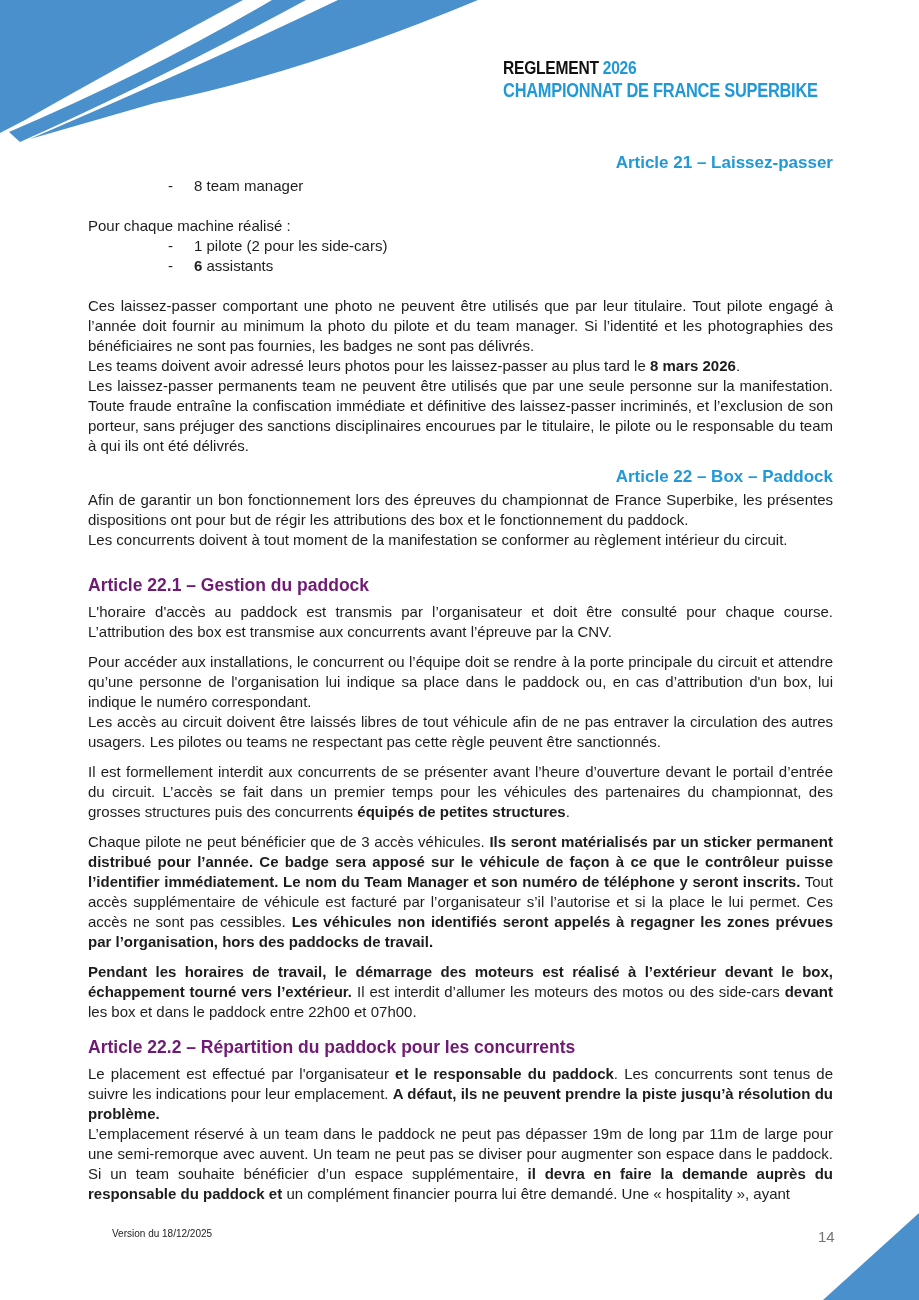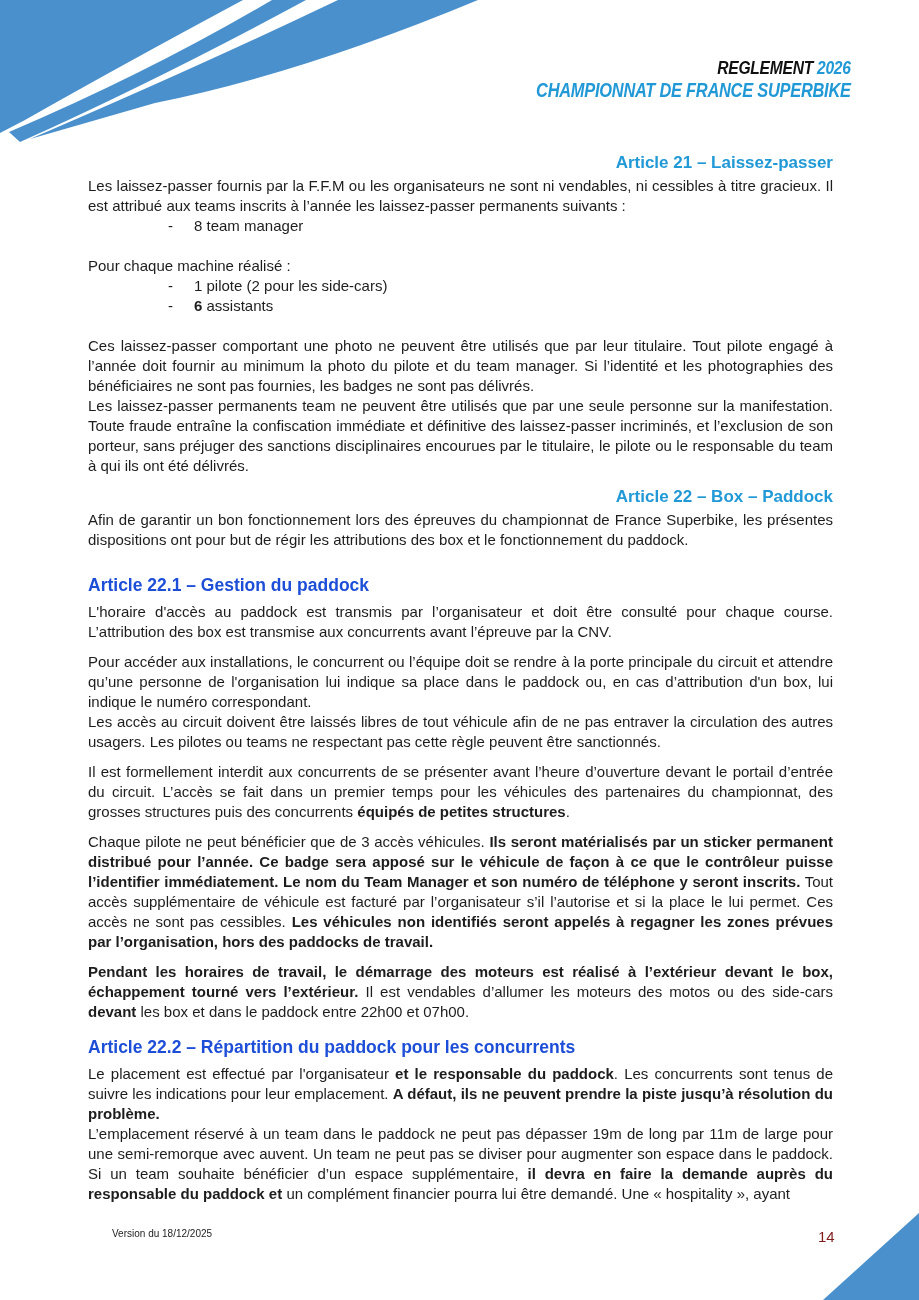--- a/index.html
+++ b/index.html
@@ -5,40 +5,40 @@
   html,body{margin:0;padding:0;}
   body{
     width:919px;height:1300px;position:relative;overflow:hidden;
     background:#ffffff;color:#1d1d1d;
     font-family:"Liberation Sans",sans-serif;
   }
   
   .deco{position:absolute;left:0;top:0;width:919px;height:1300px;pointer-events:none;}
   
   .header-title{
-    position:absolute;top:56px;right:68px;text-align:right;line-height:23px;
-    font-weight:bold;font-style:italic;letter-spacing:-0.3px;
+    position:absolute;top:56px;right:101px;line-height:23px;
+    font-weight:bold;letter-spacing:-0.3px;
   }
   .header-line{display:block;transform:scaleX(.82);transform-origin:100% 50%;white-space:nowrap;}
   .ht1{font-size:19px;color:#111;}
   .ht1 .year{color:var(--accent);}
   .ht2{font-size:20px;color:var(--accent);}
   
   .content{position:absolute;left:88px;top:152px;width:745px;}
   .p{font-size:15px;line-height:20px;text-align:justify;margin:0;}
   .h-blue{font-size:17px;font-weight:bold;color:var(--accent);line-height:21px;margin:0 0 3px 0;text-align:right;}
-  .h-black{font-size:17.5px;font-weight:bold;color:#1d4ed8;line-height:22px;margin:14px 0 6px 0;}
+  .h-black{font-size:17.5px;font-weight:bold;color:#701a75;line-height:22px;margin:14px 0 6px 0;}
   .bullet{display:flex;font-size:15px;line-height:20px;}
   .bullet .dash{margin-left:80px;width:26px;flex:none;}
   .b{font-weight:bold;}
   .gap{height:10px;}
   .gap-lg{height:20px;}
   
   .footer-version{position:absolute;left:112px;top:1228px;font-size:10px;color:#1d1d1d;}
-  .footer-page{position:absolute;left:818px;top:1228px;font-size:15px;color:#7f1d1d;}
+  .footer-page{position:absolute;left:818px;top:1228px;font-size:15px;color:#737373;}
 </style>
 </head>
 <body>
 
 <svg class="deco" viewBox="0 0 919 1300" aria-hidden="true">
   <g>
     <path d="M0,0 L243,0 Q120,66 25,120 L0,133 Z" fill="#4a90cc"></path>
     <path d="M272,0 L306,0 Q158,80 20,142 L9,132 Q150,72 272,0 Z" fill="#4a90cc"></path>
     <path d="M338,0 L478,0 Q300,74 155,103 L30,139 Q200,66 338,0 Z" fill="#4a90cc"></path>
   </g>
@@ -47,52 +47,53 @@
   </g>
 </svg>
 
 <div class="header-title">
   <span class="header-line ht1"><span>REGLEMENT </span><span class="year">2026</span></span>
   <span class="header-line ht2">CHAMPIONNAT DE FRANCE SUPERBIKE</span>
 </div>
 
 <main class="content">
     <div class="h-blue"><span>Article 21 – Laissez-passer</span></div>
-    <div class="p"><span>Les laissez-passer fournis par la F.F.M ou les organisateurs ne sont ni vendables, ni cessibles à titre gracieux. Il est attribué aux teams inscrits à l’année les laissez-passer permanents suivants :</span></div>
     <div class="bullet">
       <span class="dash">-</span>
       <span><span>8 team manager</span></span>
     </div>
     <div class="gap-lg"></div>
     <div class="p"><span>Pour chaque machine réalisé :</span></div>
     <div class="bullet">
       <span class="dash">-</span>
       <span><span>1 pilote (2 pour les side-cars)</span></span>
     </div>
     <div class="bullet">
       <span class="dash">-</span>
       <span><span class="b">6</span><span> assistants</span></span>
     </div>
     <div class="gap-lg"></div>
     <div class="p"><span>Ces laissez-passer comportant une photo ne peuvent être utilisés que par leur titulaire. Tout pilote engagé à l’année doit fournir au minimum la photo du pilote et du team manager. Si l’identité et les photographies des bénéficiaires ne sont pas fournies, les badges ne sont pas délivrés.</span></div>
+    <div class="p"><span>Les teams doivent avoir adressé leurs photos pour les laissez-passer au plus tard le </span><span class="b">8 mars 2026</span><span>.</span></div>
     <div class="p"><span>Les laissez-passer permanents team ne peuvent être utilisés que par une seule personne sur la manifestation. Toute fraude entraîne la confiscation immédiate et définitive des laissez-passer incriminés, et l’exclusion de son porteur, sans préjuger des sanctions disciplinaires encourues par le titulaire, le pilote ou le responsable du team à qui ils ont été délivrés.</span></div>
     <div class="gap"></div>
     <div class="h-blue"><span>Article 22 – Box – Paddock</span></div>
     <div class="p"><span>Afin de garantir un bon fonctionnement lors des épreuves du championnat de France Superbike, les présentes dispositions ont pour but de régir les attributions des box et le fonctionnement du paddock.</span></div>
+    <div class="p"><span>Les concurrents doivent à tout moment de la manifestation se conformer au règlement intérieur du circuit.</span></div>
     <div class="gap"></div>
     <div class="h-black"><span>Article 22.1 – Gestion du paddock</span></div>
     <div class="p"><span>L'horaire d'accès au paddock est transmis par l’organisateur et doit être consulté pour chaque course. L’attribution des box est transmise aux concurrents avant l’épreuve par la CNV.</span></div>
     <div class="gap"></div>
     <div class="p"><span>Pour accéder aux installations, le concurrent ou l’équipe doit se rendre à la porte principale du circuit et attendre qu’une personne de l'organisation lui indique sa place dans le paddock ou, en cas d’attribution d'un box, lui indique le numéro correspondant.</span></div>
     <div class="p"><span>Les accès au circuit doivent être laissés libres de tout véhicule afin de ne pas entraver la circulation des autres usagers. Les pilotes ou teams ne respectant pas cette règle peuvent être sanctionnés.</span></div>
     <div class="gap"></div>
     <div class="p"><span>Il est formellement interdit aux concurrents de se présenter avant l’heure d’ouverture devant le portail d’entrée du circuit. L’accès se fait dans un premier temps pour les véhicules des partenaires du championnat, des grosses structures puis des concurrents </span><span class="b">équipés de petites structures</span><span>.</span></div>
     <div class="gap"></div>
     <div class="p"><span>Chaque pilote ne peut bénéficier que de 3 accès véhicules. </span><span class="b">Ils seront matérialisés par un sticker permanent distribué pour l’année. Ce badge sera apposé sur le véhicule de façon à ce que le contrôleur puisse l’identifier immédiatement. Le nom du Team Manager et son numéro de téléphone y seront inscrits.</span><span> Tout accès supplémentaire de véhicule est facturé par l’organisateur s’il l’autorise et si la place le lui permet. Ces accès ne sont pas cessibles. </span><span class="b">Les véhicules non identifiés seront appelés à regagner les zones prévues par l’organisation, hors des paddocks de travail.</span></div>
     <div class="gap"></div>
-    <div class="p"><span class="b">Pendant les horaires de travail, le démarrage des moteurs est réalisé à l’extérieur devant le box, échappement tourné vers l’extérieur.</span><span> Il est vendables d’allumer les moteurs des motos ou des side-cars </span><span class="b">devant</span><span> les box et dans le paddock entre 22h00 et 07h00.</span></div>
+    <div class="p"><span class="b">Pendant les horaires de travail, le démarrage des moteurs est réalisé à l’extérieur devant le box, échappement tourné vers l’extérieur.</span><span> Il est interdit d’allumer les moteurs des motos ou des side-cars </span><span class="b">devant</span><span> les box et dans le paddock entre 22h00 et 07h00.</span></div>
     <div class="h-black"><span>Article 22.2 – Répartition du paddock pour les concurrents</span></div>
     <div class="p"><span>Le placement est effectué par l'organisateur </span><span class="b">et le responsable du paddock</span><span>. Les concurrents sont tenus de suivre les indications pour leur emplacement. </span><span class="b">A défaut, ils ne peuvent prendre la piste jusqu’à résolution du problème.</span></div>
     <div class="p"><span>L’emplacement réservé à un team dans le paddock ne peut pas dépasser 19m de long par 11m de large pour une semi-remorque avec auvent. Un team ne peut pas se diviser pour augmenter son espace dans le paddock. Si un team souhaite bénéficier d’un espace supplémentaire, </span><span class="b">il devra en faire la demande auprès du responsable du paddock et</span><span> un complément financier pourra lui être demandé. Une « hospitality », ayant</span></div>
   </main>
 
 <div class="footer-version">Version du 18/12/2025</div>
 <div class="footer-page">14</div>
 
 </body></html>

